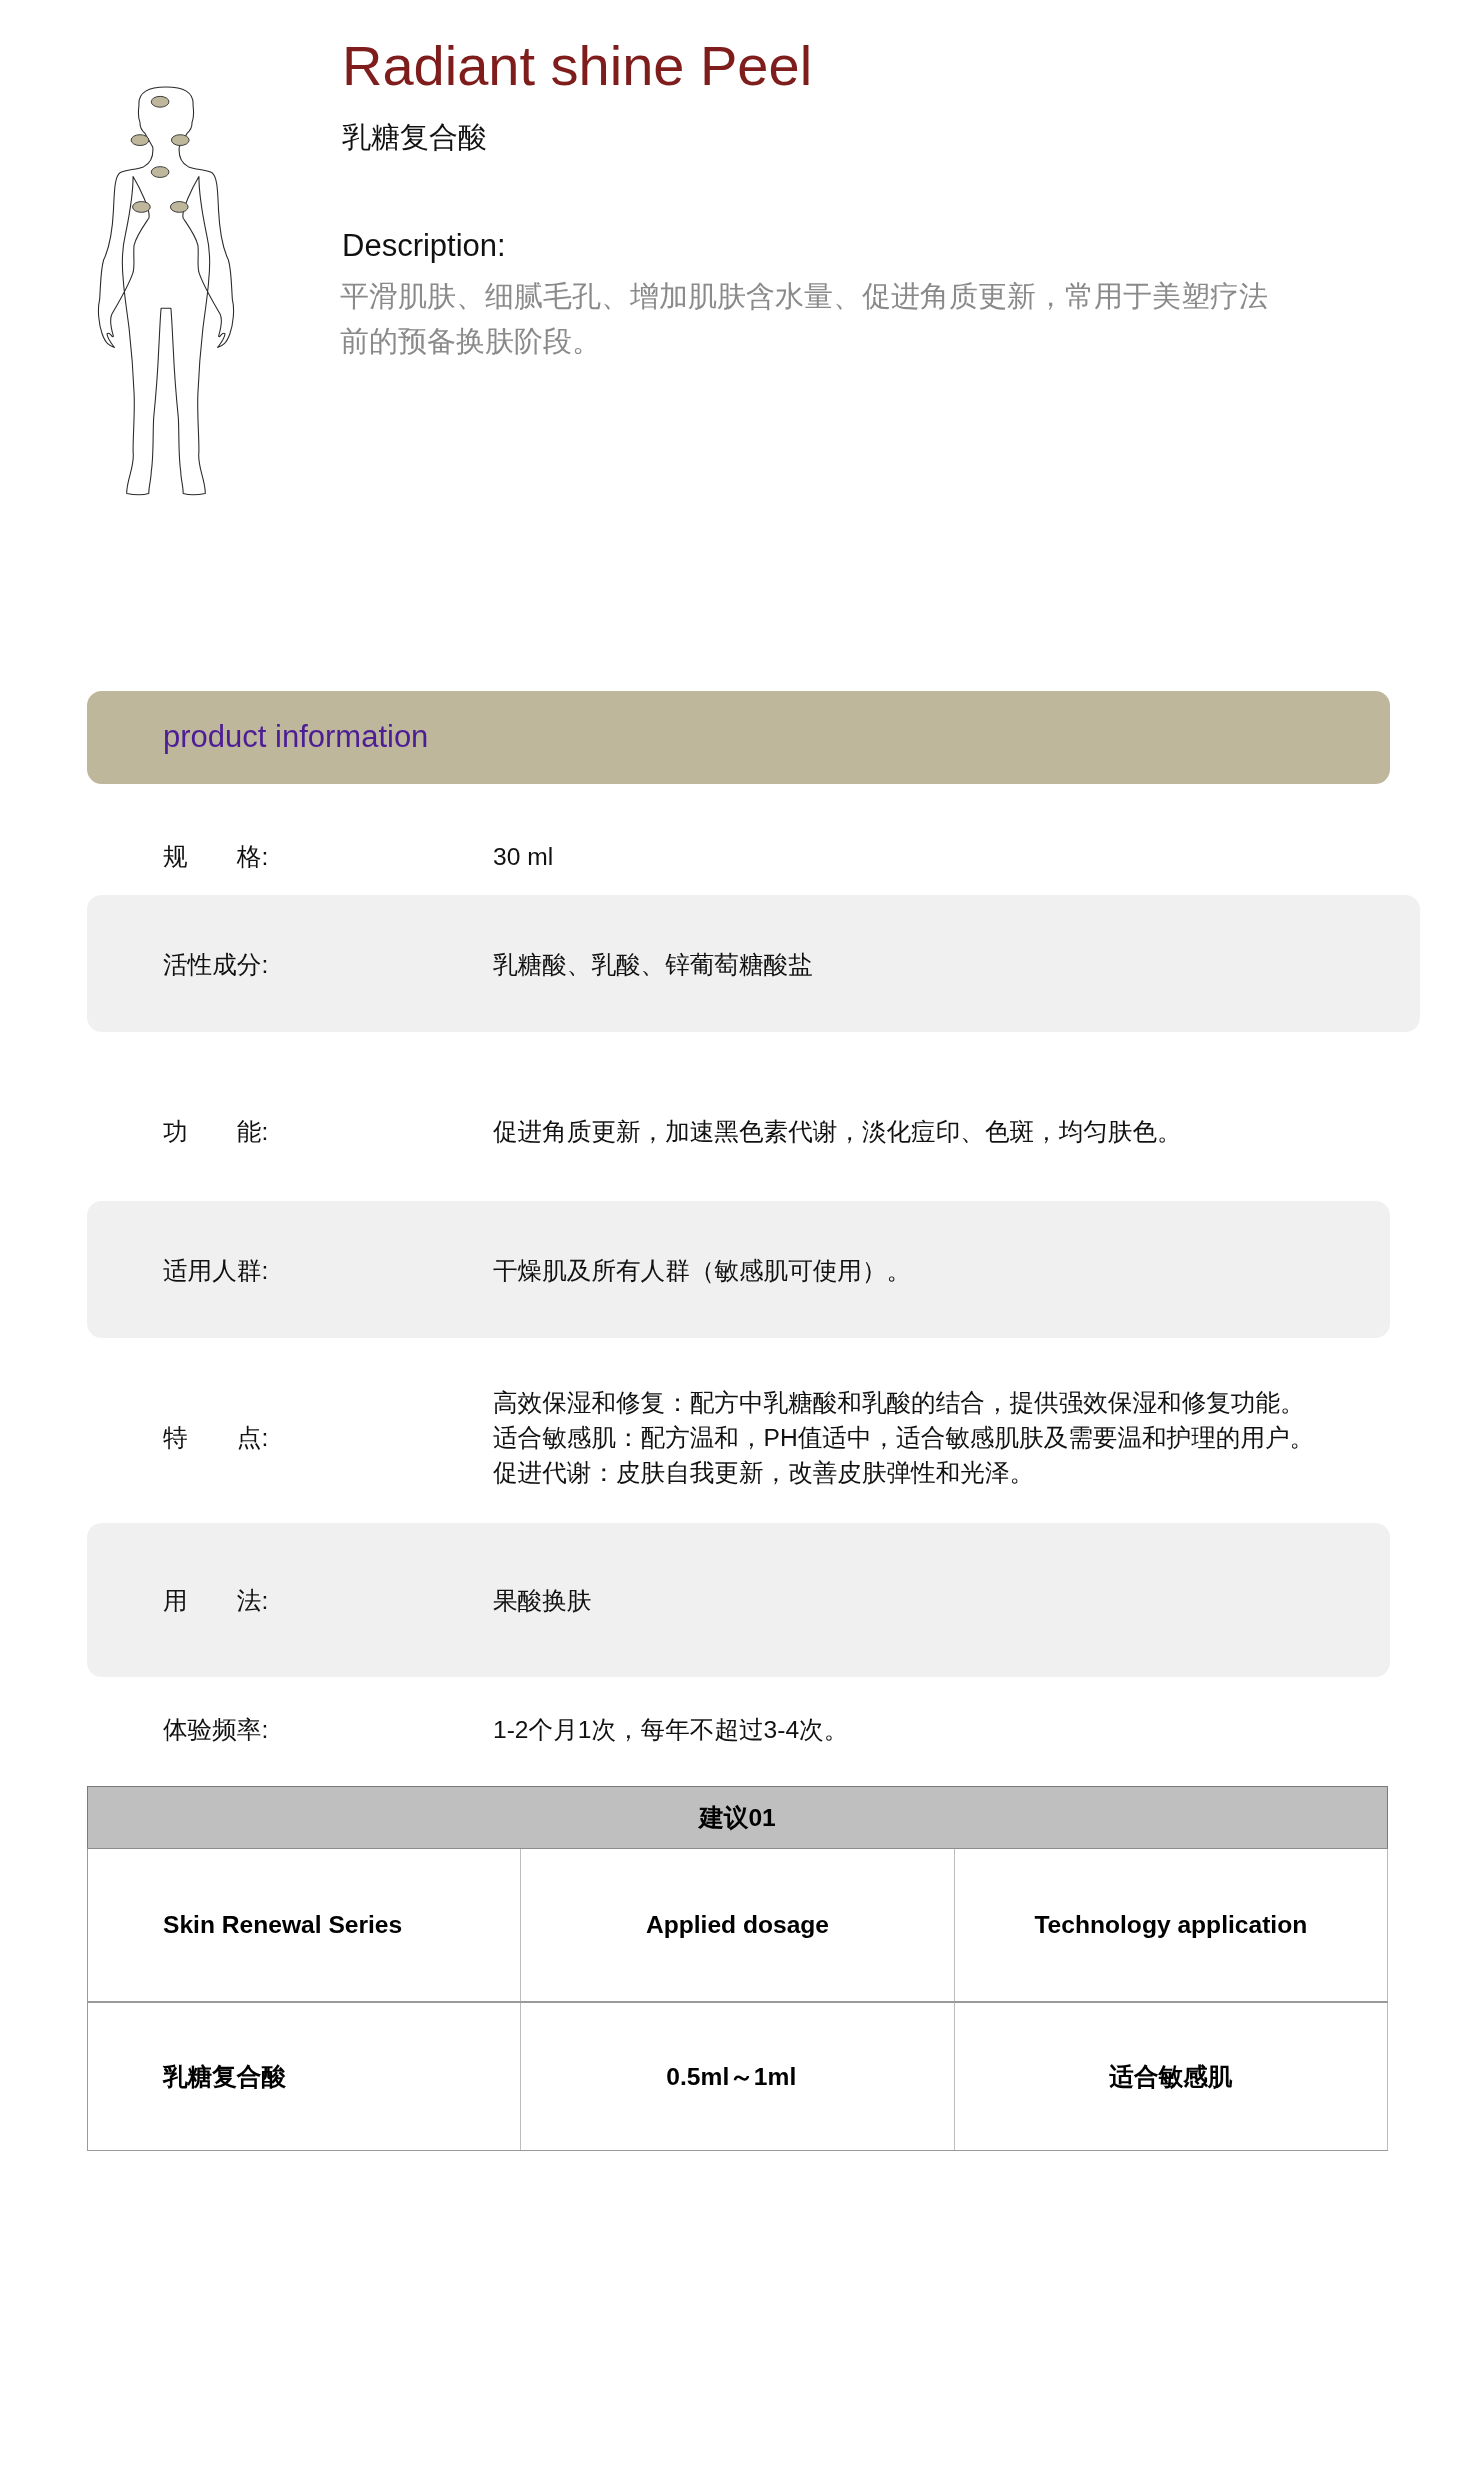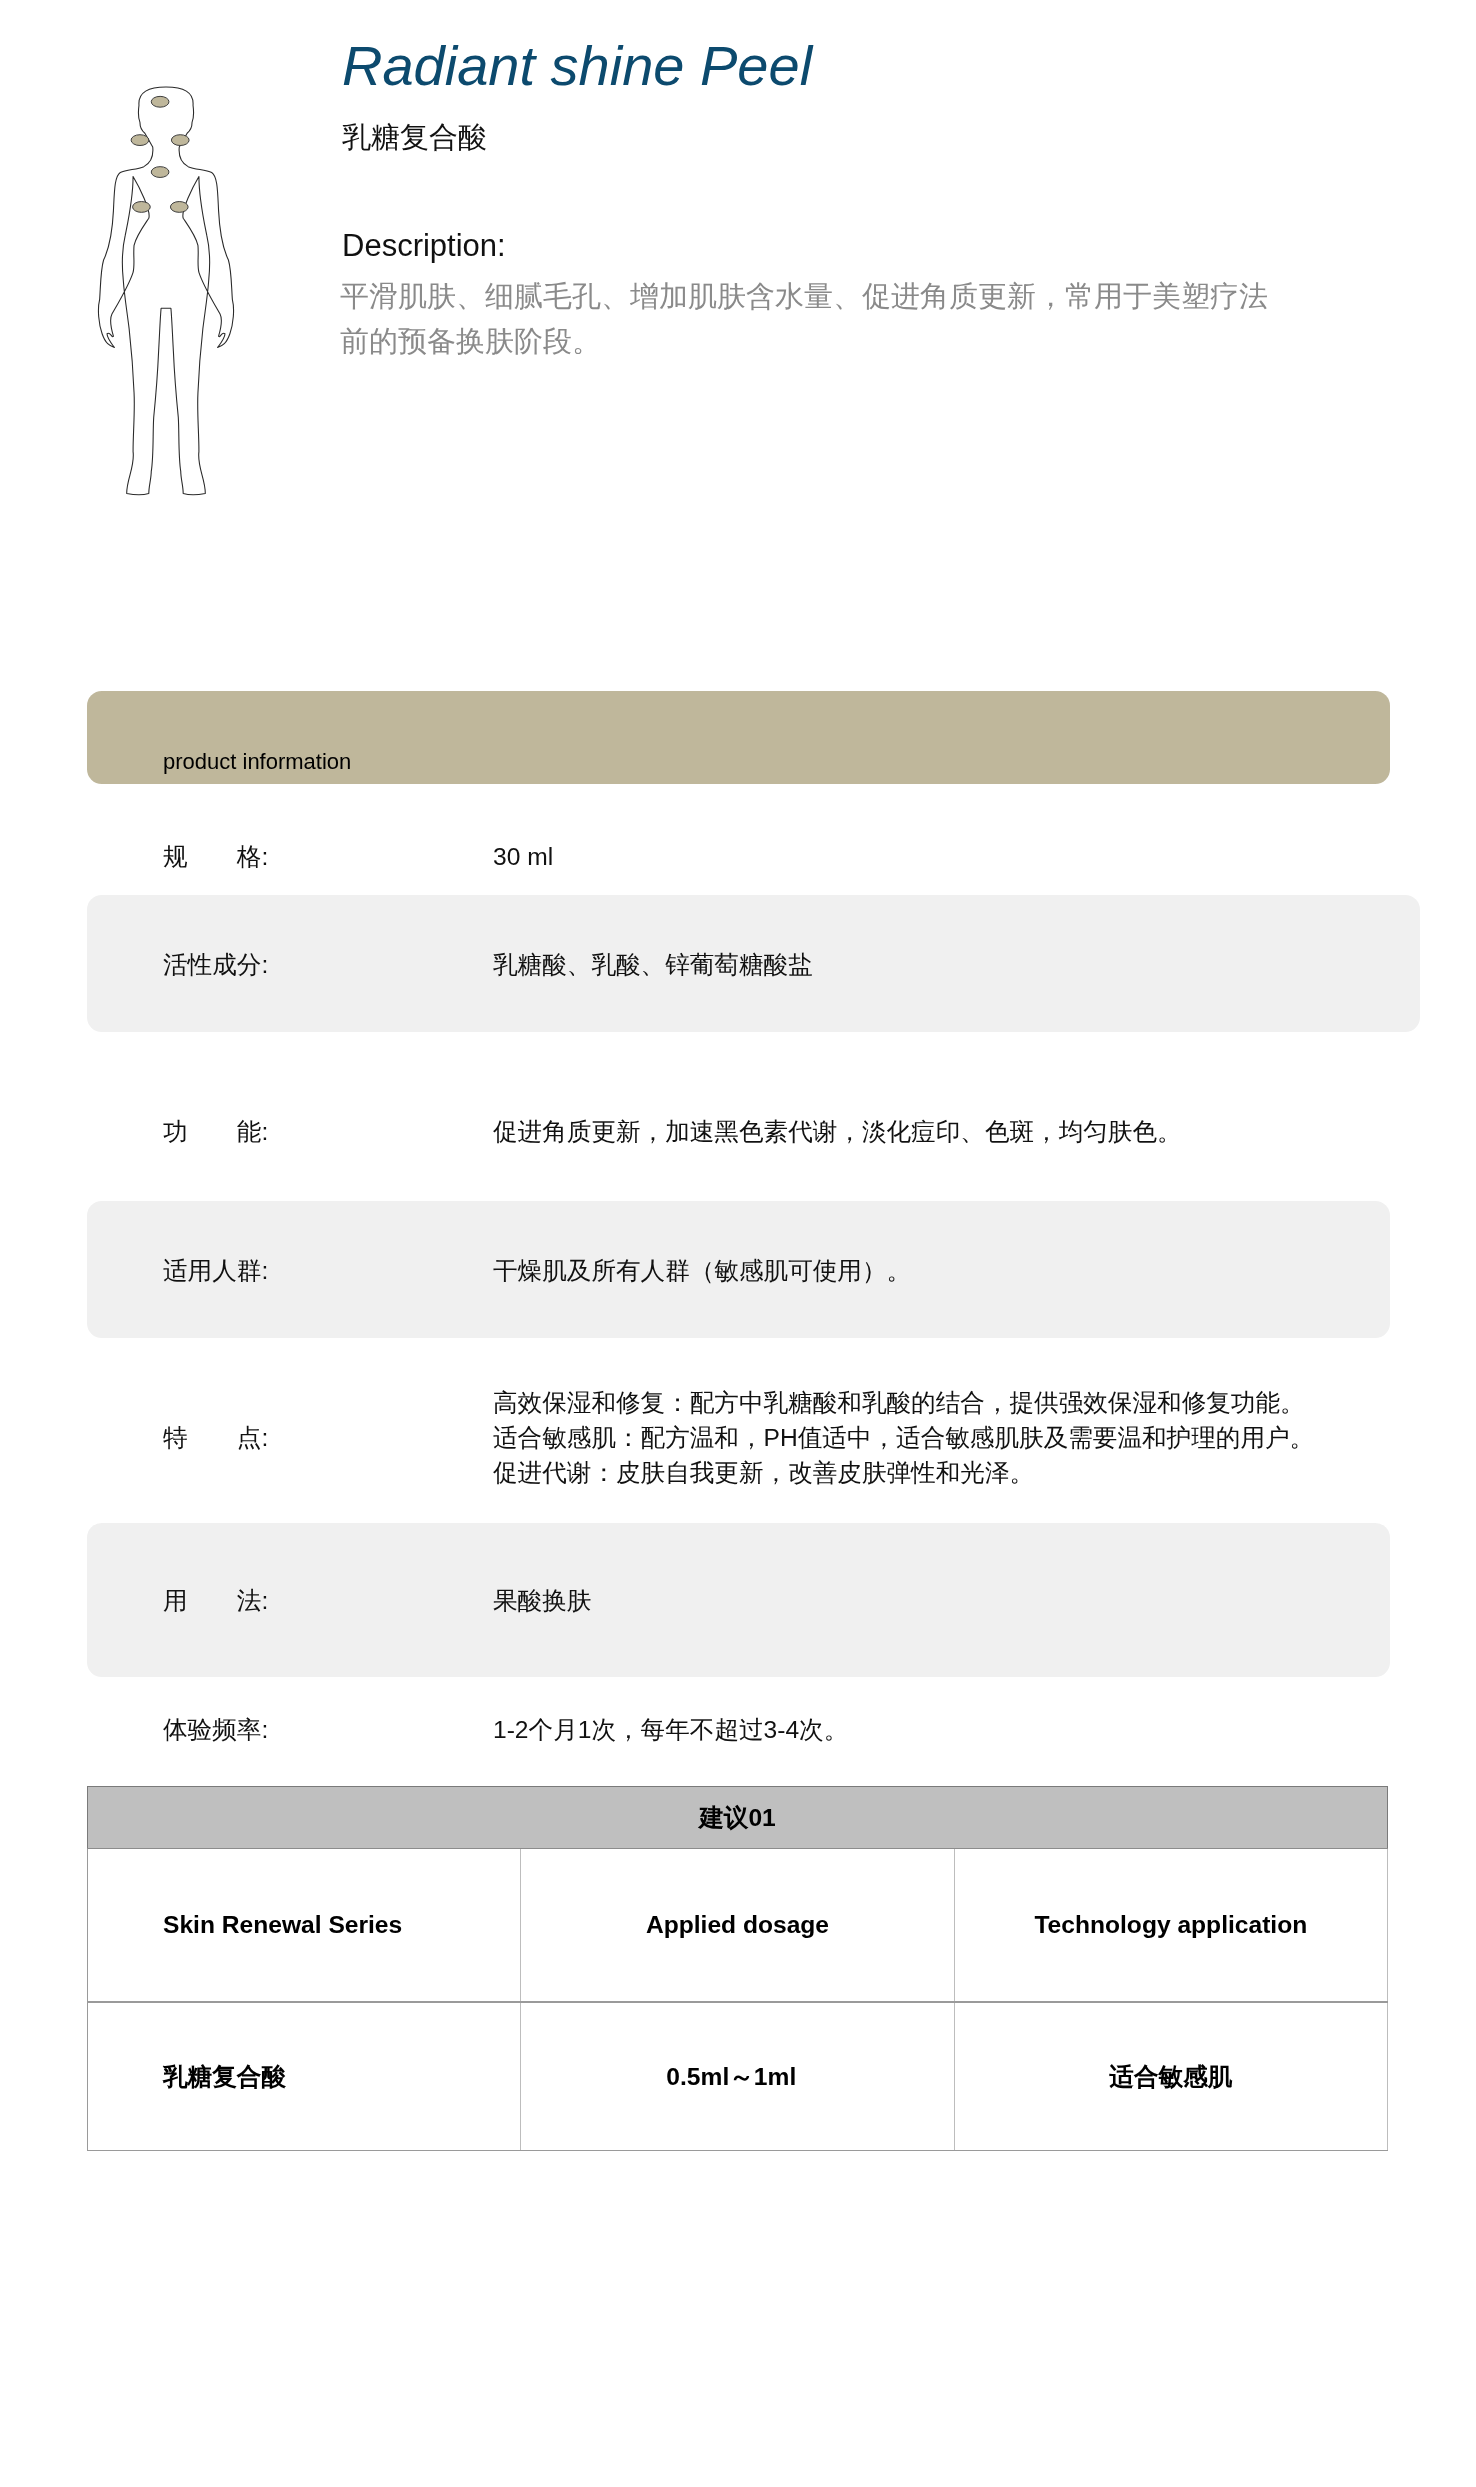--- a/index.html
+++ b/index.html
@@ -2,28 +2,28 @@
 <html style="font-size:9.8px"><head>
 <meta charset="utf-8">
 <style>
   html, body { margin:0; padding:0; background:#ffffff; }
   body { width:1477px; height:2487px; position:relative; overflow:hidden;
          font-family:"Liberation Sans","DejaVu Sans",sans-serif; color:#111; }
   .abs { position:absolute; }
 
   
   .figure { left:80px; top:37px; width:172px; height:505px; }
-  .title { left:342px; top:38px; font-size:56px; color:#0c4a6e; letter-spacing:0px; white-space:nowrap; line-height:1;font-style:italic; }
+  .title { left:342px; top:38px; font-size:56px; color:#7f1d1d; letter-spacing:0px; white-space:nowrap; line-height:1; }
   .subtitle { left:342px; top:123px; font-size:29px; color:#111; line-height:1; }
   .desc-label { left:342px; top:230px; font-size:31px; color:#111; line-height:1; }
   .desc-text { left:340px; top:274px; width:1034px; font-size:29px; color:#8a8a8a; line-height:45px; }
 
   
   .info-header { left:87px; top:691px; width:1303px; height:93px; background:#bfb79b; border-radius:14.8px; }
-  .info-header span { position:absolute; left:76px; top:50%; transform:translateY(-52%); font-size:22px; color:#000000;margin-top:25px; }
+  .info-header span { position:absolute; left:76px; top:50%; transform:translateY(-52%); font-size:31px; color:#4c1d95; }
 
   .row { position:absolute; left:87px; width:1303px; }
   .row.shaded { background:#f0f0f0; border-radius:14.8px; }
   .row .label { position:absolute; left:76px; top:50%; transform:translateY(-50%); font-size:24.6px; color:#111; white-space:pre; }
   .row .value { position:absolute; left:406px; top:50%; transform:translateY(-50%); font-size:24.6px; color:#111; line-height:35px; white-space:nowrap; }
 
   
   .tbl { left:87px; top:1786px; width:1301px; border-collapse:collapse; table-layout:fixed; }
   .tbl td, .tbl th { font-weight:bold; font-size:24.6px; color:#000000; }
   .tbl .thead-cell { height:59px; background:#bfbfbf; border:1.2px solid #7a7a7a; border-bottom:1.8px solid #8c8c8c; text-align:center; }

